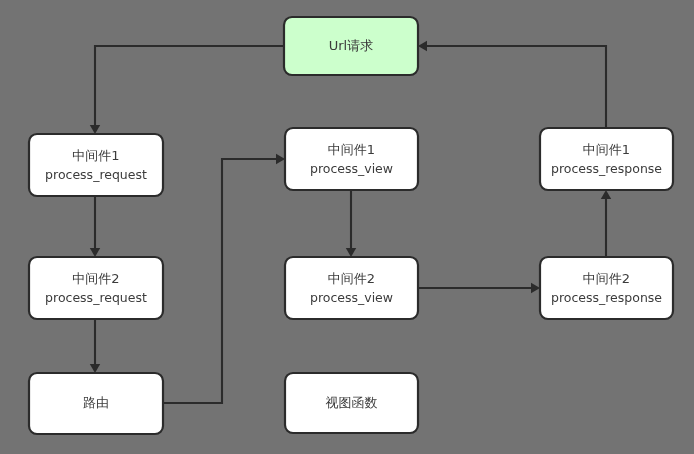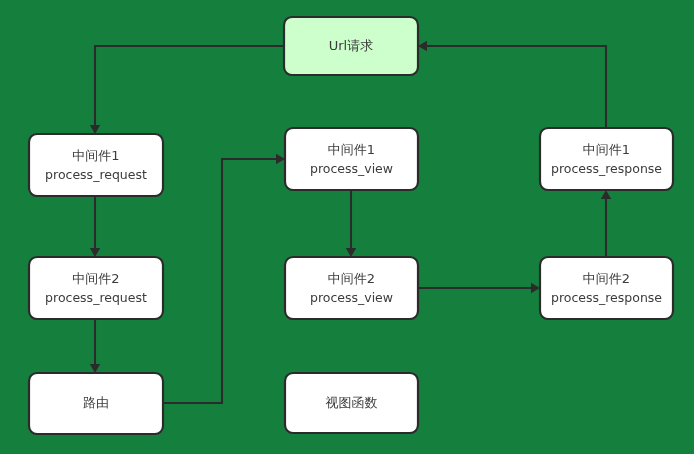--- a/index.html
+++ b/index.html
@@ -11,21 +11,21 @@
   body {
     width: 694px;
     height: 454px;
     font-family: "DejaVu Sans", "Liberation Sans", sans-serif;
     overflow: hidden;
   }
   #diagram-root {
     position: relative;
     width: 694px;
     height: 454px;
-    background: #15803d;
+    background: #737373;
     text-align: right;
   }
   svg.flow-canvas {
     position: absolute;
     left: 0;
     top: 0;
     width: 694px;
     height: 454px;
     display: block;
   }

